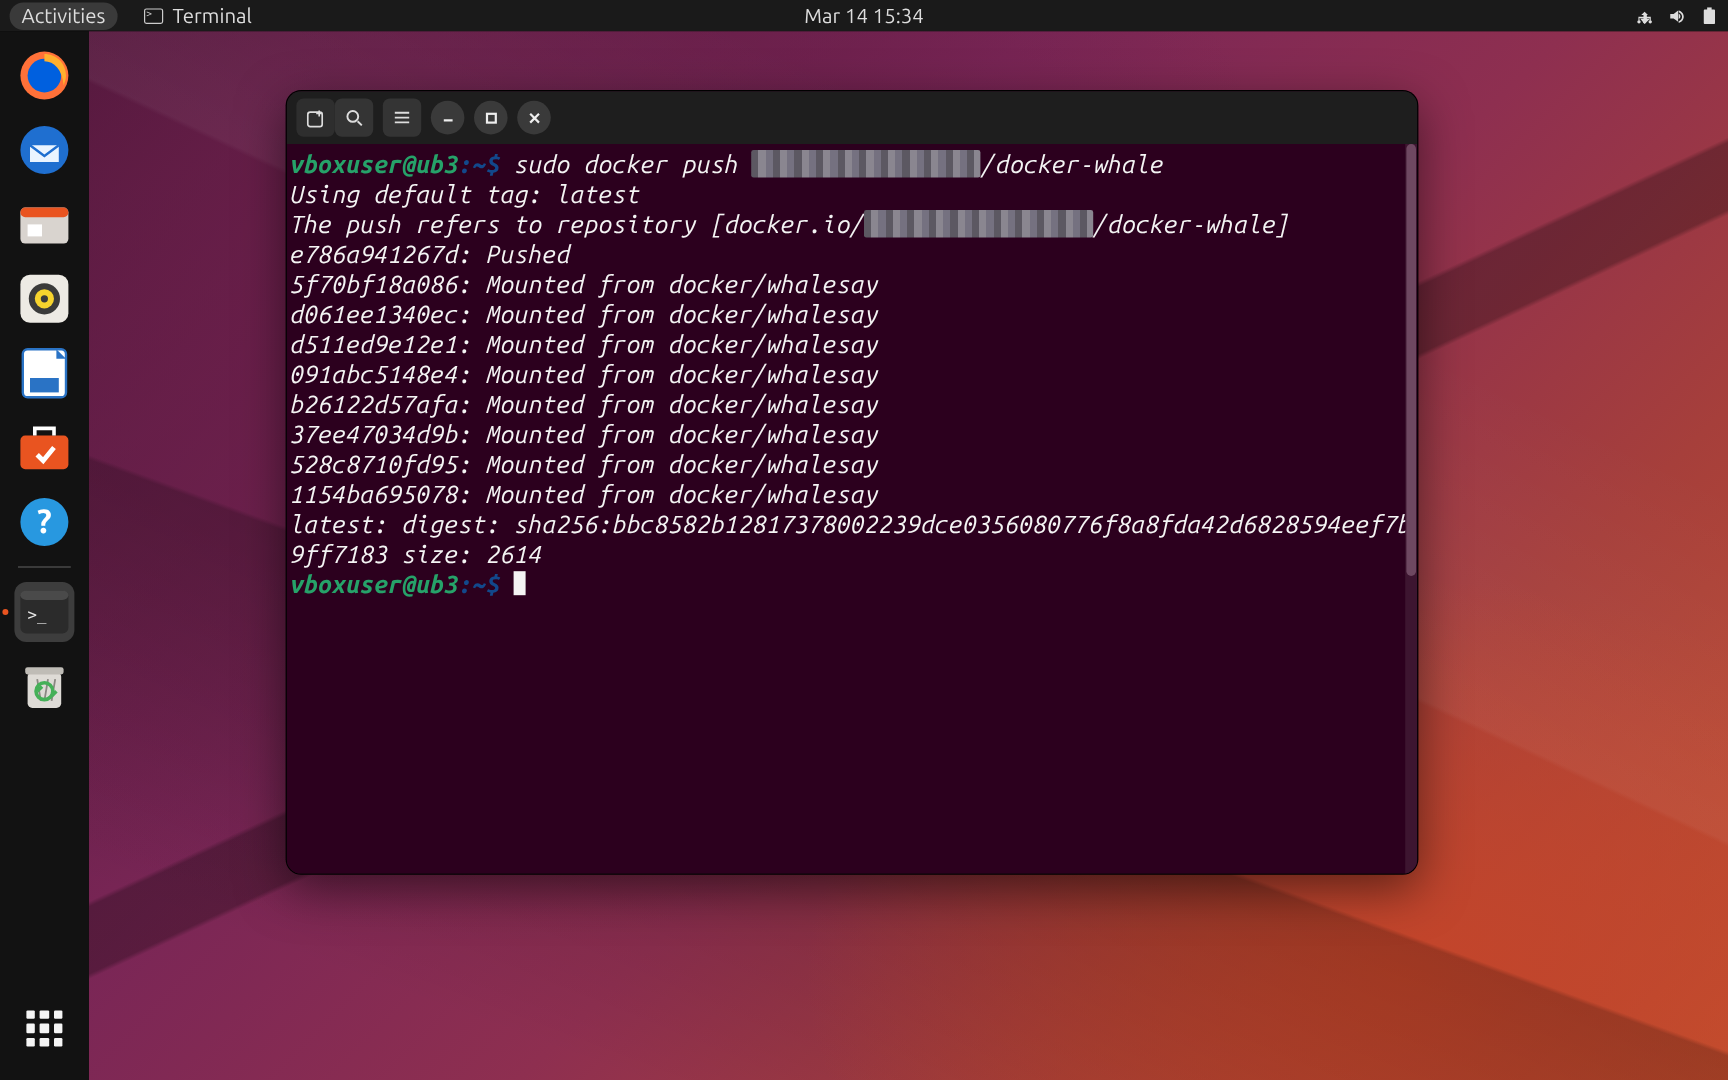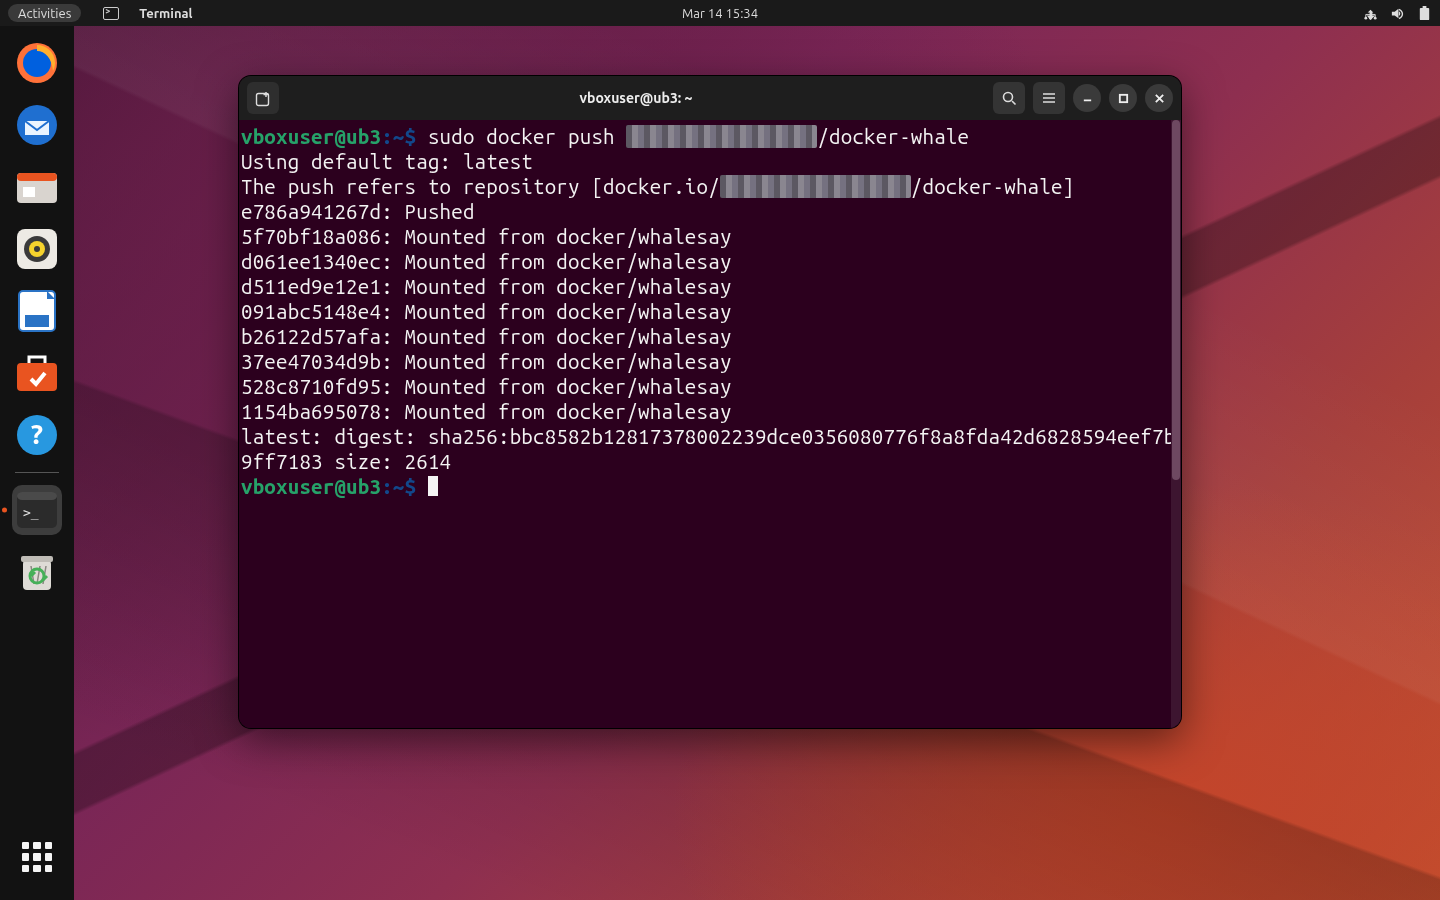--- a/index.html
+++ b/index.html
@@ -1,19 +1,19 @@
 <!DOCTYPE html>
 <html><head>
 <meta charset="utf-8">
 <style>
   html,body{margin:0;padding:0;width:1440px;height:900px;overflow:hidden;font-family:"Ubuntu",-apple-system,BlinkMacSystemFont,"Segoe UI",sans-serif;background:#000;}
   
-  .top-panel{position:absolute;left:0;top:0;right:0;height:26px;background:#1a1a1a;color:#ddd;display:flex;align-items:center;font-size:13px;z-index:10;}
+  .top-panel{position:absolute;left:0;top:0;right:0;height:26px;background:#1a1a1a;color:#ddd;display:flex;align-items:center;font-size:17px;z-index:10;}
   .top-panel .activities{background:#3a3a3a;border-radius:12px;padding:2px 10px;margin-left:8px;cursor:pointer;}
-  .top-panel .app-indicator{display:flex;align-items:center;gap:20px;margin-left:22px;cursor:pointer;font-weight:bold;}
+  .top-panel .app-indicator{display:flex;align-items:center;gap:8px;margin-left:22px;cursor:pointer;}
   .top-panel .term-ico{width:14px;height:11px;border:1px solid #ccc;border-radius:2px;position:relative;}
   .top-panel .term-ico:after{content:">";position:absolute;left:1px;top:-2px;font-size:9px;color:#ccc;}
   .top-panel .clock{position:absolute;left:50%;transform:translateX(-50%);}
   .top-panel .tray{position:absolute;right:8px;display:flex;gap:12px;align-items:center;}
   .tray svg{width:15px;height:15px;fill:#ddd;}
   
   .dock{position:absolute;left:0;top:26px;bottom:0;width:74px;background:rgba(20,20,20,.92);display:flex;flex-direction:column;align-items:center;padding-top:12px;gap:12px;z-index:10;}
   .dock-item{width:50px;height:50px;border-radius:10px;display:flex;align-items:center;justify-content:center;cursor:pointer;position:relative;}
   .dock-item.active{background:#3d3d3d;}
   .dock-item.active:before{content:"";position:absolute;left:-10px;top:50%;width:5px;height:5px;border-radius:50%;background:#e95420;transform:translateY(-50%);}
@@ -37,21 +37,21 @@
   .term-titlebar{height:44px;background:#1e1e1e;display:flex;align-items:center;padding:0 8px;color:#eee;font-size:14px;font-weight:600;}
   .term-titlebar .tab-btn{width:32px;height:32px;border-radius:6px;background:#2e2e2e;display:flex;align-items:center;justify-content:center;cursor:pointer;}
   .term-titlebar .title{flex:1;text-align:center;}
   .term-titlebar .win-actions{display:flex;gap:8px;align-items:center;}
   .term-titlebar .icon-btn{width:32px;height:32px;border-radius:6px;background:#343434;display:flex;align-items:center;justify-content:center;cursor:pointer;}
   .term-titlebar .win-btn{width:28px;height:28px;border-radius:50%;background:#3a3a3a;display:flex;align-items:center;justify-content:center;cursor:pointer;}
   .term-titlebar .win-btn svg{width:11px;height:11px;stroke:#eee;fill:none;stroke-width:2;}
   .term-body{flex:1;background:#2c001e;position:relative;}
   .term-scroll{position:absolute;right:0;top:0;width:10px;height:100%;background:#3d1530;}
   .term-scroll:after{content:"";position:absolute;left:1px;top:0;width:8px;height:360px;background:#6e4861;border-radius:4px;}
-  pre.term{margin:0;padding:4px 0 0 2px;font-family:"Ubuntu Mono","DejaVu Sans Mono",Menlo,Consolas,monospace;font-size:20.5px;line-height:25px;color:#f4f4f4;white-space:pre-wrap;word-break:break-all;letter-spacing:.2px;}
+  pre.term{margin:0;padding:4px 0 0 2px;font-family:"Ubuntu Mono","DejaVu Sans Mono",Menlo,Consolas,monospace;font-size:20.5px;line-height:25px;color:#f4f4f4;white-space:pre-wrap;word-break:break-all;letter-spacing:.2px;font-style:italic;}
   .pu{color:#26a269;font-weight:bold;} 
   .pc{color:#12488b;font-weight:bold;} 
   .pp{color:#12488b;font-weight:bold;} 
   .redact{background:repeating-linear-gradient(90deg,#5c5862 0 6px,#8a8690 6px 12px,#757180 12px 18px);color:transparent;border-radius:2px;padding:0 2px;}
   .cursor{display:inline-block;width:10px;height:20px;background:#f4f4f4;vertical-align:-2px;}
 </style>
 </head>
 <body>
 
 <div class="top-panel">
@@ -164,21 +164,20 @@
 <div class="desktop"></div>
 
 <div class="term-win">
   <div class="term-titlebar">
     <div class="tab-btn">
       <svg width="17" height="17" viewBox="0 0 17 17">
           <rect x="1.5" y="3.5" width="12" height="12" rx="2" stroke="#ddd" fill="none" stroke-width="1.4"></rect>
           <path d="M11 2v5m-2.5-2.5h5" stroke="#ddd" stroke-width="1.4"></path>
         </svg>
     </div>
-    <div class="title">vboxuser@ub3: ~</div>
     <div class="win-actions">
       <div class="icon-btn">
         <svg width="16" height="16" viewBox="0 0 16 16">
             <circle cx="7" cy="7" r="4.5" stroke="#ddd" stroke-width="1.6" fill="none"></circle>
             <path d="M11 11l3.5 3.5" stroke="#ddd" stroke-width="1.6"></path>
           </svg>
       </div>
       <div class="icon-btn">
         <svg width="16" height="16" viewBox="0 0 16 16">
             <path d="M2 4h12M2 8h12M2 12h12" stroke="#ddd" stroke-width="1.6"></path>

